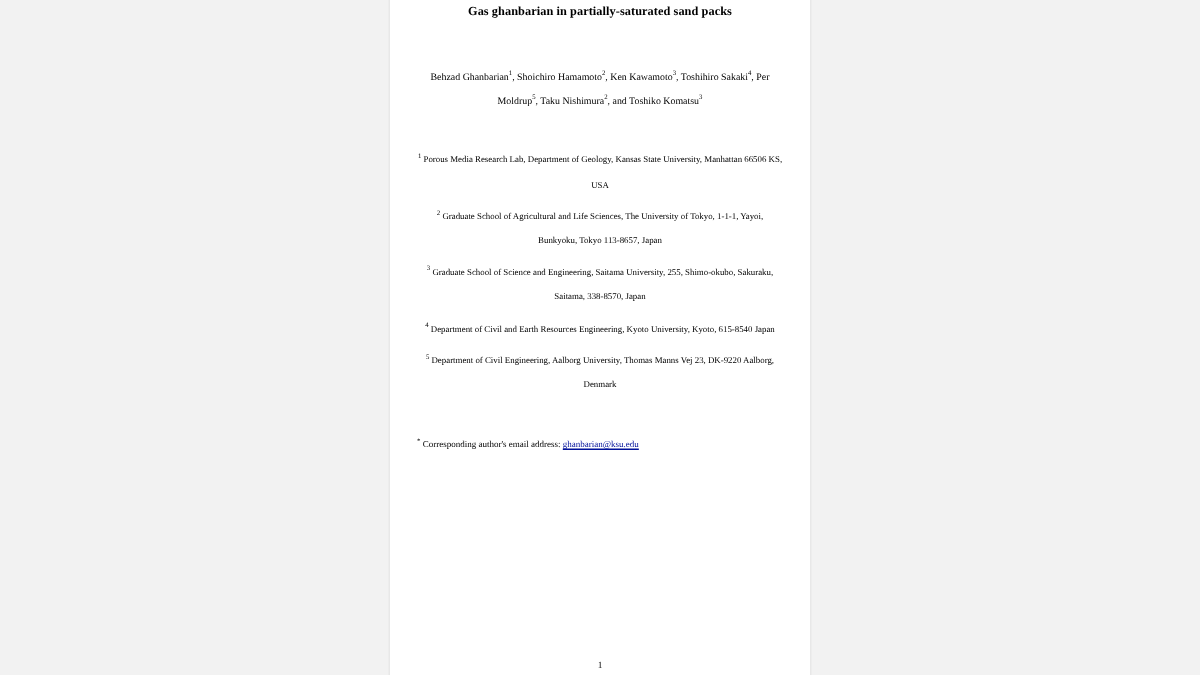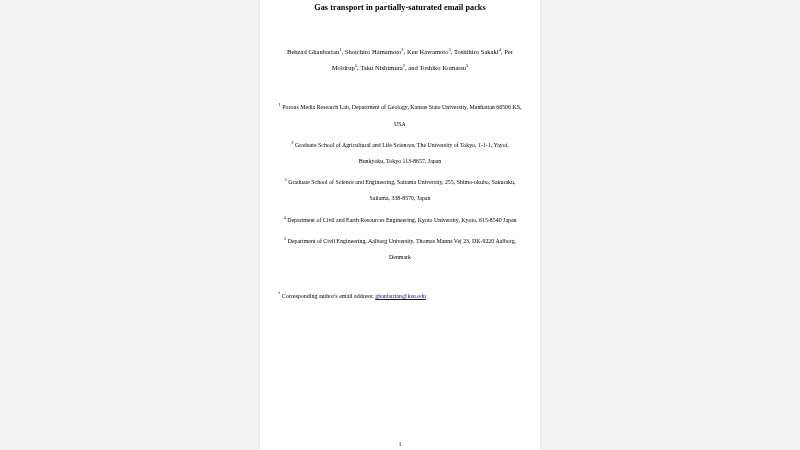--- a/index.html
+++ b/index.html
@@ -95,21 +95,21 @@
     font-size: 6.2px;
   }
 </style>
 </head>
 <body>
 
 <div class="page-canvas">
   <div class="page-sheet">
     <div class="content">
 
-      <h1 class="title">Gas transport in partially-saturated email packs</h1>
+      <h1 class="title">Gas ghanbarian in partially-saturated sand packs</h1>
 
       <p class="authors">
         <span>Behzad Ghanbarian<span class="supnum">1</span>, Shoichiro Hamamoto<span class="supnum">2</span>, Ken Kawamoto<span class="supnum">3</span>, Toshihiro Sakaki<span class="supnum">4</span>, Per</span>
         <span>Moldrup<span class="supnum">5</span>, Taku Nishimura<span class="supnum">2</span>, and Toshiko Komatsu<span class="supnum">3</span></span>
       </p>
 
       <div class="affiliations">
         <p class="affil-block"><span class="supnum">1</span> <span>Porous Media Research Lab, Department of Geology, Kansas State University, Manhattan 66506 KS, USA</span></p>
         <p class="affil-block"><span class="supnum">2</span> <span>Graduate School of Agricultural and Life Sciences, The University of Tokyo, 1-1-1, Yayoi, Bunkyoku, Tokyo 113-8657, Japan</span></p>
         <p class="affil-block"><span class="supnum">3</span> <span>Graduate School of Science and Engineering, Saitama University, 255, Shimo-okubo, Sakuraku, Saitama, 338-8570, Japan</span></p>

